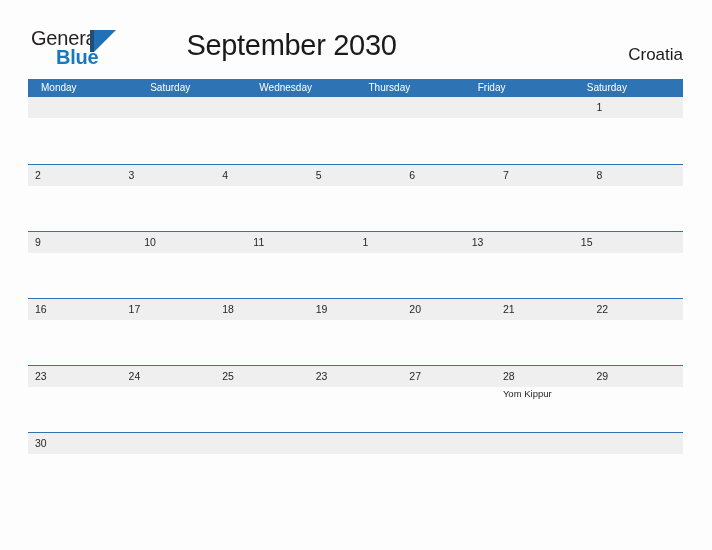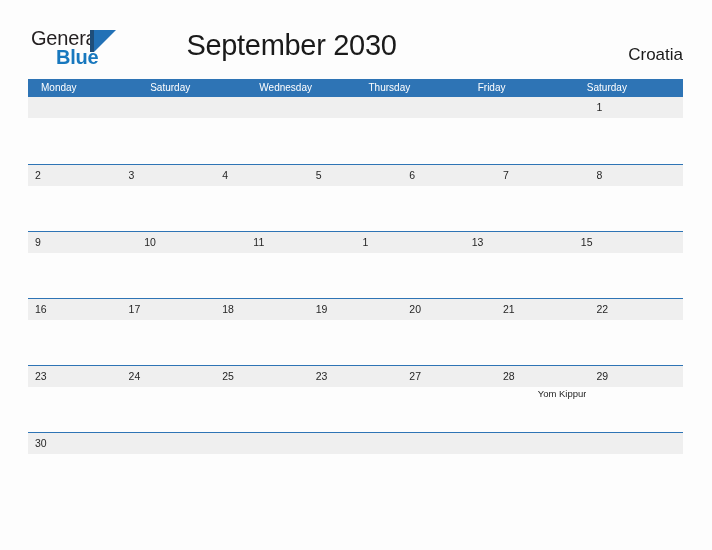--- a/index.html
+++ b/index.html
@@ -147,21 +147,20 @@
     line-height: 13px;
   }
   .day-events {
     position: absolute;
     left: 7px;
     top: 22px;
     right: 3px;
     font-size: 9.5px;
     color: #262626;
     line-height: 12px;
-    text-align: right;
   }
   .event {
     display: block;
     white-space: nowrap;
     overflow: hidden;
   }
 </style>
 </head>
 <body>
 

